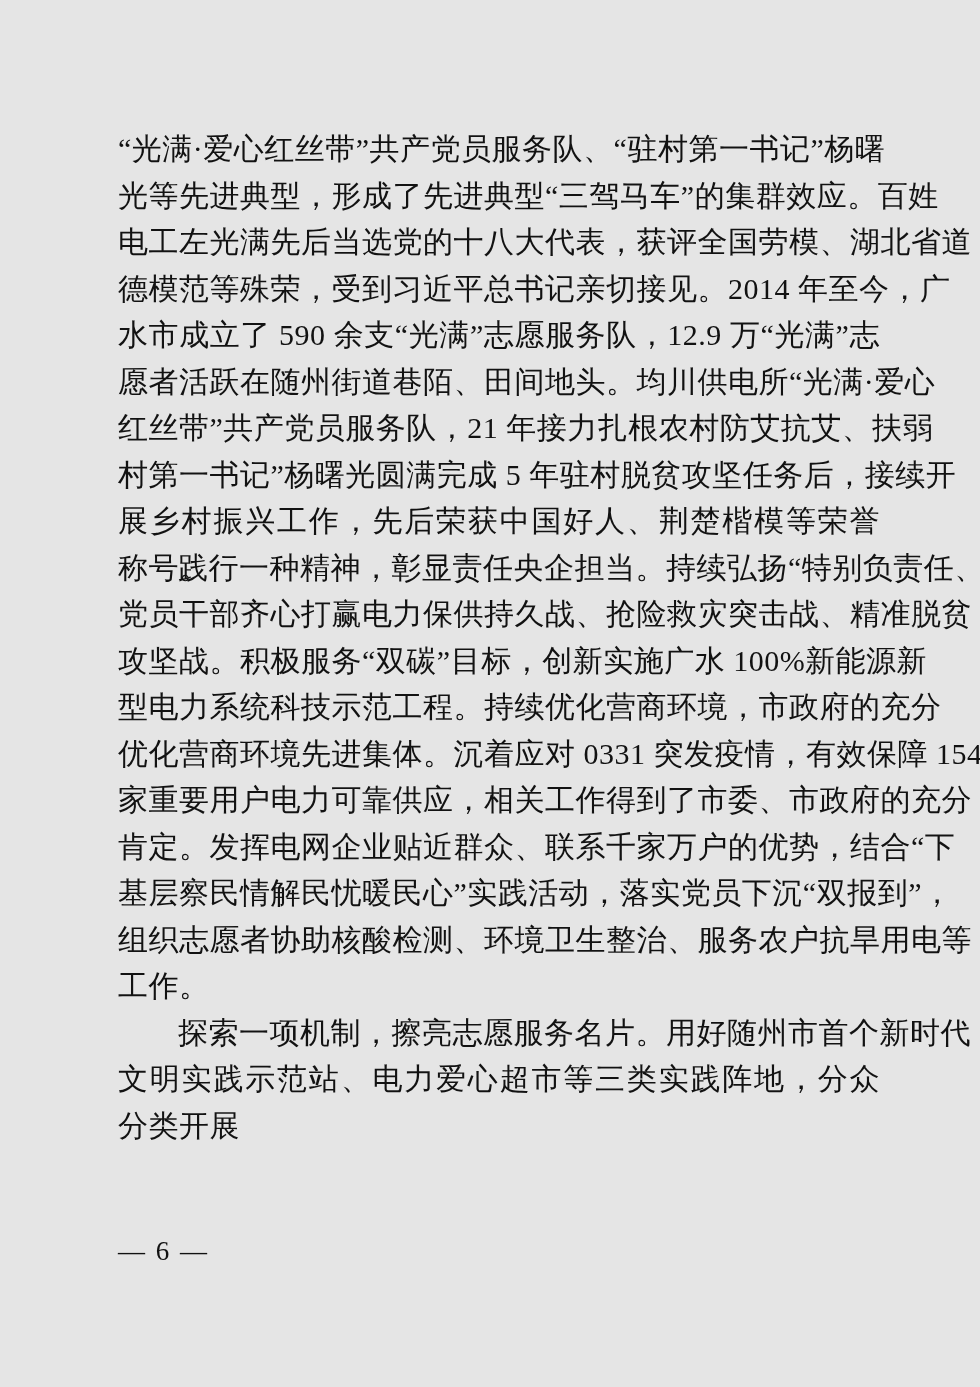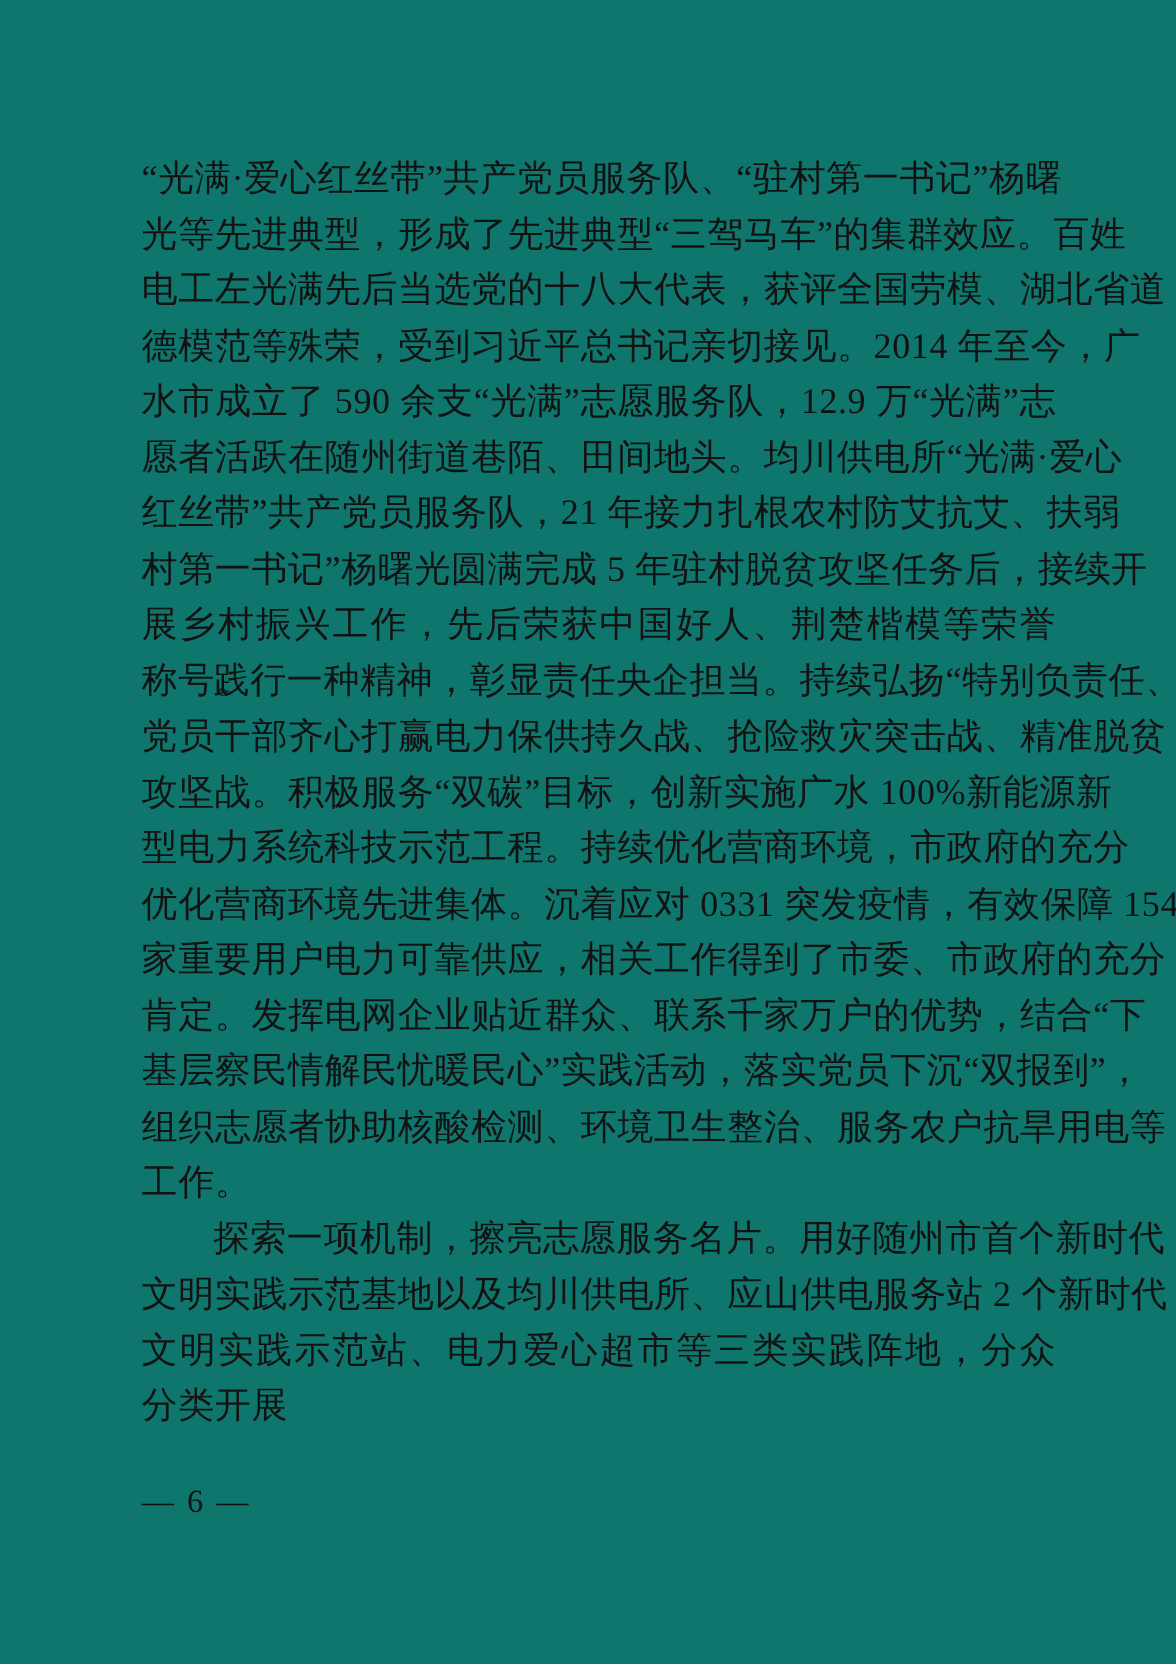--- a/index.html
+++ b/index.html
@@ -12,21 +12,21 @@
     height: 1387px;
     position: relative;
     font-family: "Liberation Serif", "DejaVu Serif", serif;
     color: #121212;
   }
   .page {
     position: absolute;
     top: 0; left: 0;
     width: 980px;
     height: 1387px;
-    background: #0f766e;
+    background: #e5e5e5;
     overflow: hidden;
   }
   .text-body {
     position: absolute;
     top: 126px;
     left: 118px;
     width: 762px;
   }
   .line {
     font-size: 30px;
@@ -73,17 +73,16 @@
       <div class="line">党员干部齐心打赢电力保供持久战、抢险救灾突击战、精准脱贫</div>
       <div class="line">攻坚战。积极服务“双碳”目标，创新实施广水 100%新能源新</div>
       <div class="line">型电力系统科技示范工程。持续优化营商环境，市政府的充分</div>
       <div class="line">优化营商环境先进集体。沉着应对 0331 突发疫情，有效保障 154</div>
       <div class="line">家重要用户电力可靠供应，相关工作得到了市委、市政府的充分</div>
       <div class="line">肯定。发挥电网企业贴近群众、联系千家万户的优势，结合“下</div>
       <div class="line">基层察民情解民忧暖民心”实践活动，落实党员下沉“双报到”，</div>
       <div class="line">组织志愿者协助核酸检测、环境卫生整治、服务农户抗旱用电等</div>
       <div class="line para-last">工作。</div>
       <div class="line indent">探索一项机制，擦亮志愿服务名片。用好随州市首个新时代</div>
-      <div class="line">文明实践示范基地以及均川供电所、应山供电服务站 2 个新时代</div>
       <div class="line para-last">文明实践示范站、电力爱心超市等三类实践阵地，分众分类开展</div>
     </div>
   <div class="page-number">— 6 —</div>
 </div>
 
 </body></html>

